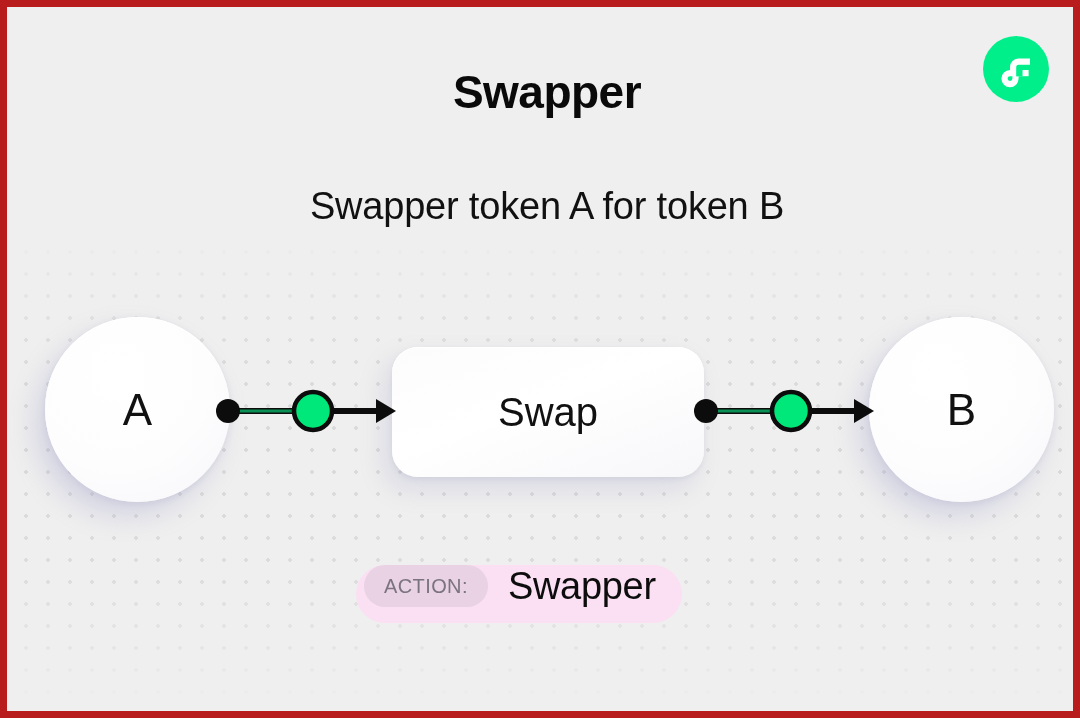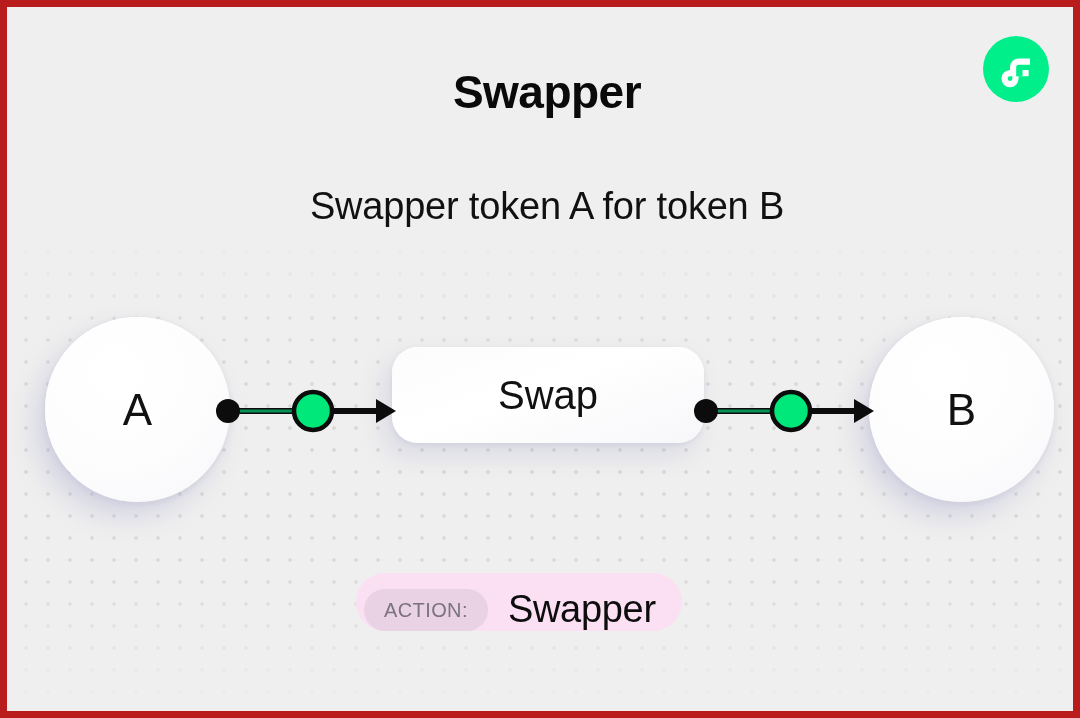--- a/index.html
+++ b/index.html
@@ -108,21 +108,21 @@
     color: #111111;
   }
   .node-a { left: 38px;  top: 310px; }
   .node-b { left: 862px; top: 310px; }
 
   .swap-box {
     position: absolute;
     left: 385px;
     top: 340px;
     width: 312px;
-    height: 96px;
+    height: 130px;
     border-radius: 26px;
     background: linear-gradient(160deg, #fcfcfd 0%, #ffffff 45%, #f7f7fa 100%);
     box-shadow: -8px 12px 24px rgba(150,150,195,0.24),
                 0 2px 5px rgba(120,120,160,0.12),
                 inset 0 1px 0 rgba(255,255,255,0.95);
     display: flex;
     align-items: center;
     justify-content: center;
     font-size: 40px;
     font-weight: 400;
@@ -135,24 +135,23 @@
 
   
   .action-pill {
     position: absolute;
     left: 349px;
     top: 558px;
     height: 58px;
     border-radius: 29px;
     background: #fbdff3;
     display: flex;
-    align-items: flex-end;
+    align-items: flex-start;
     padding: 0 26px 0 8px;
     box-sizing: border-box;
-    margin-top: 8px;
   }
   .action-tag {
     height: 42px;
     border-radius: 21px;
     background: #e9d2e4;
     display: flex;
     align-items: center;
     padding: 0 20px;
     font-size: 20px;
     font-weight: 500;

